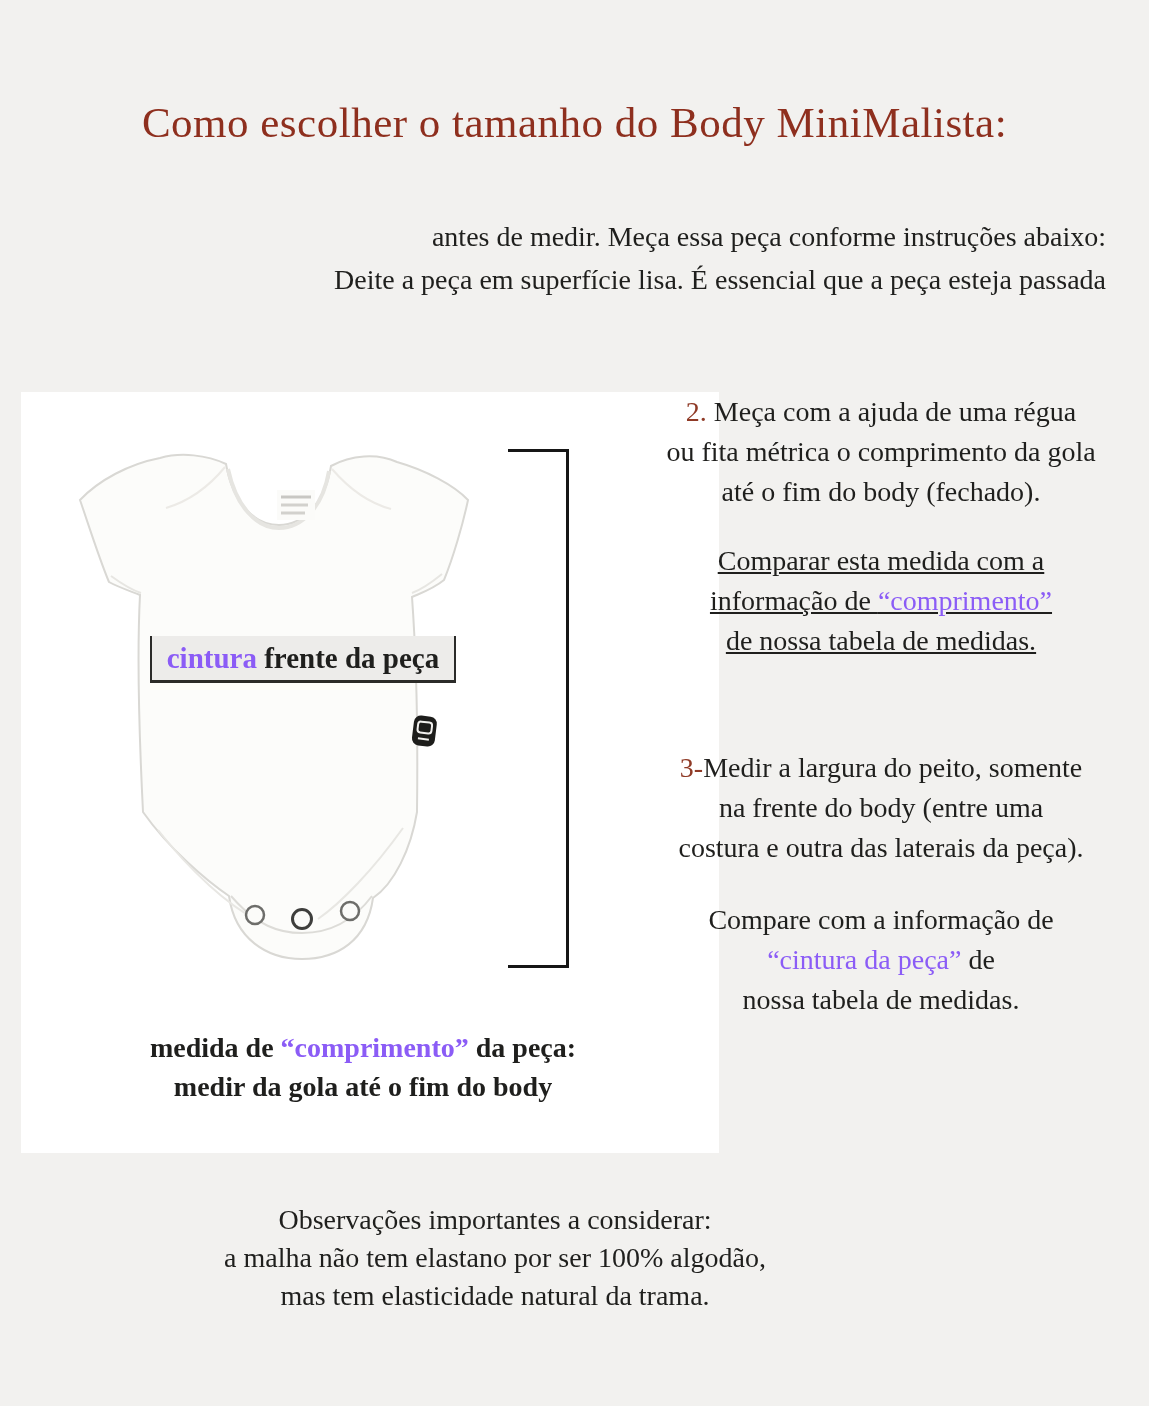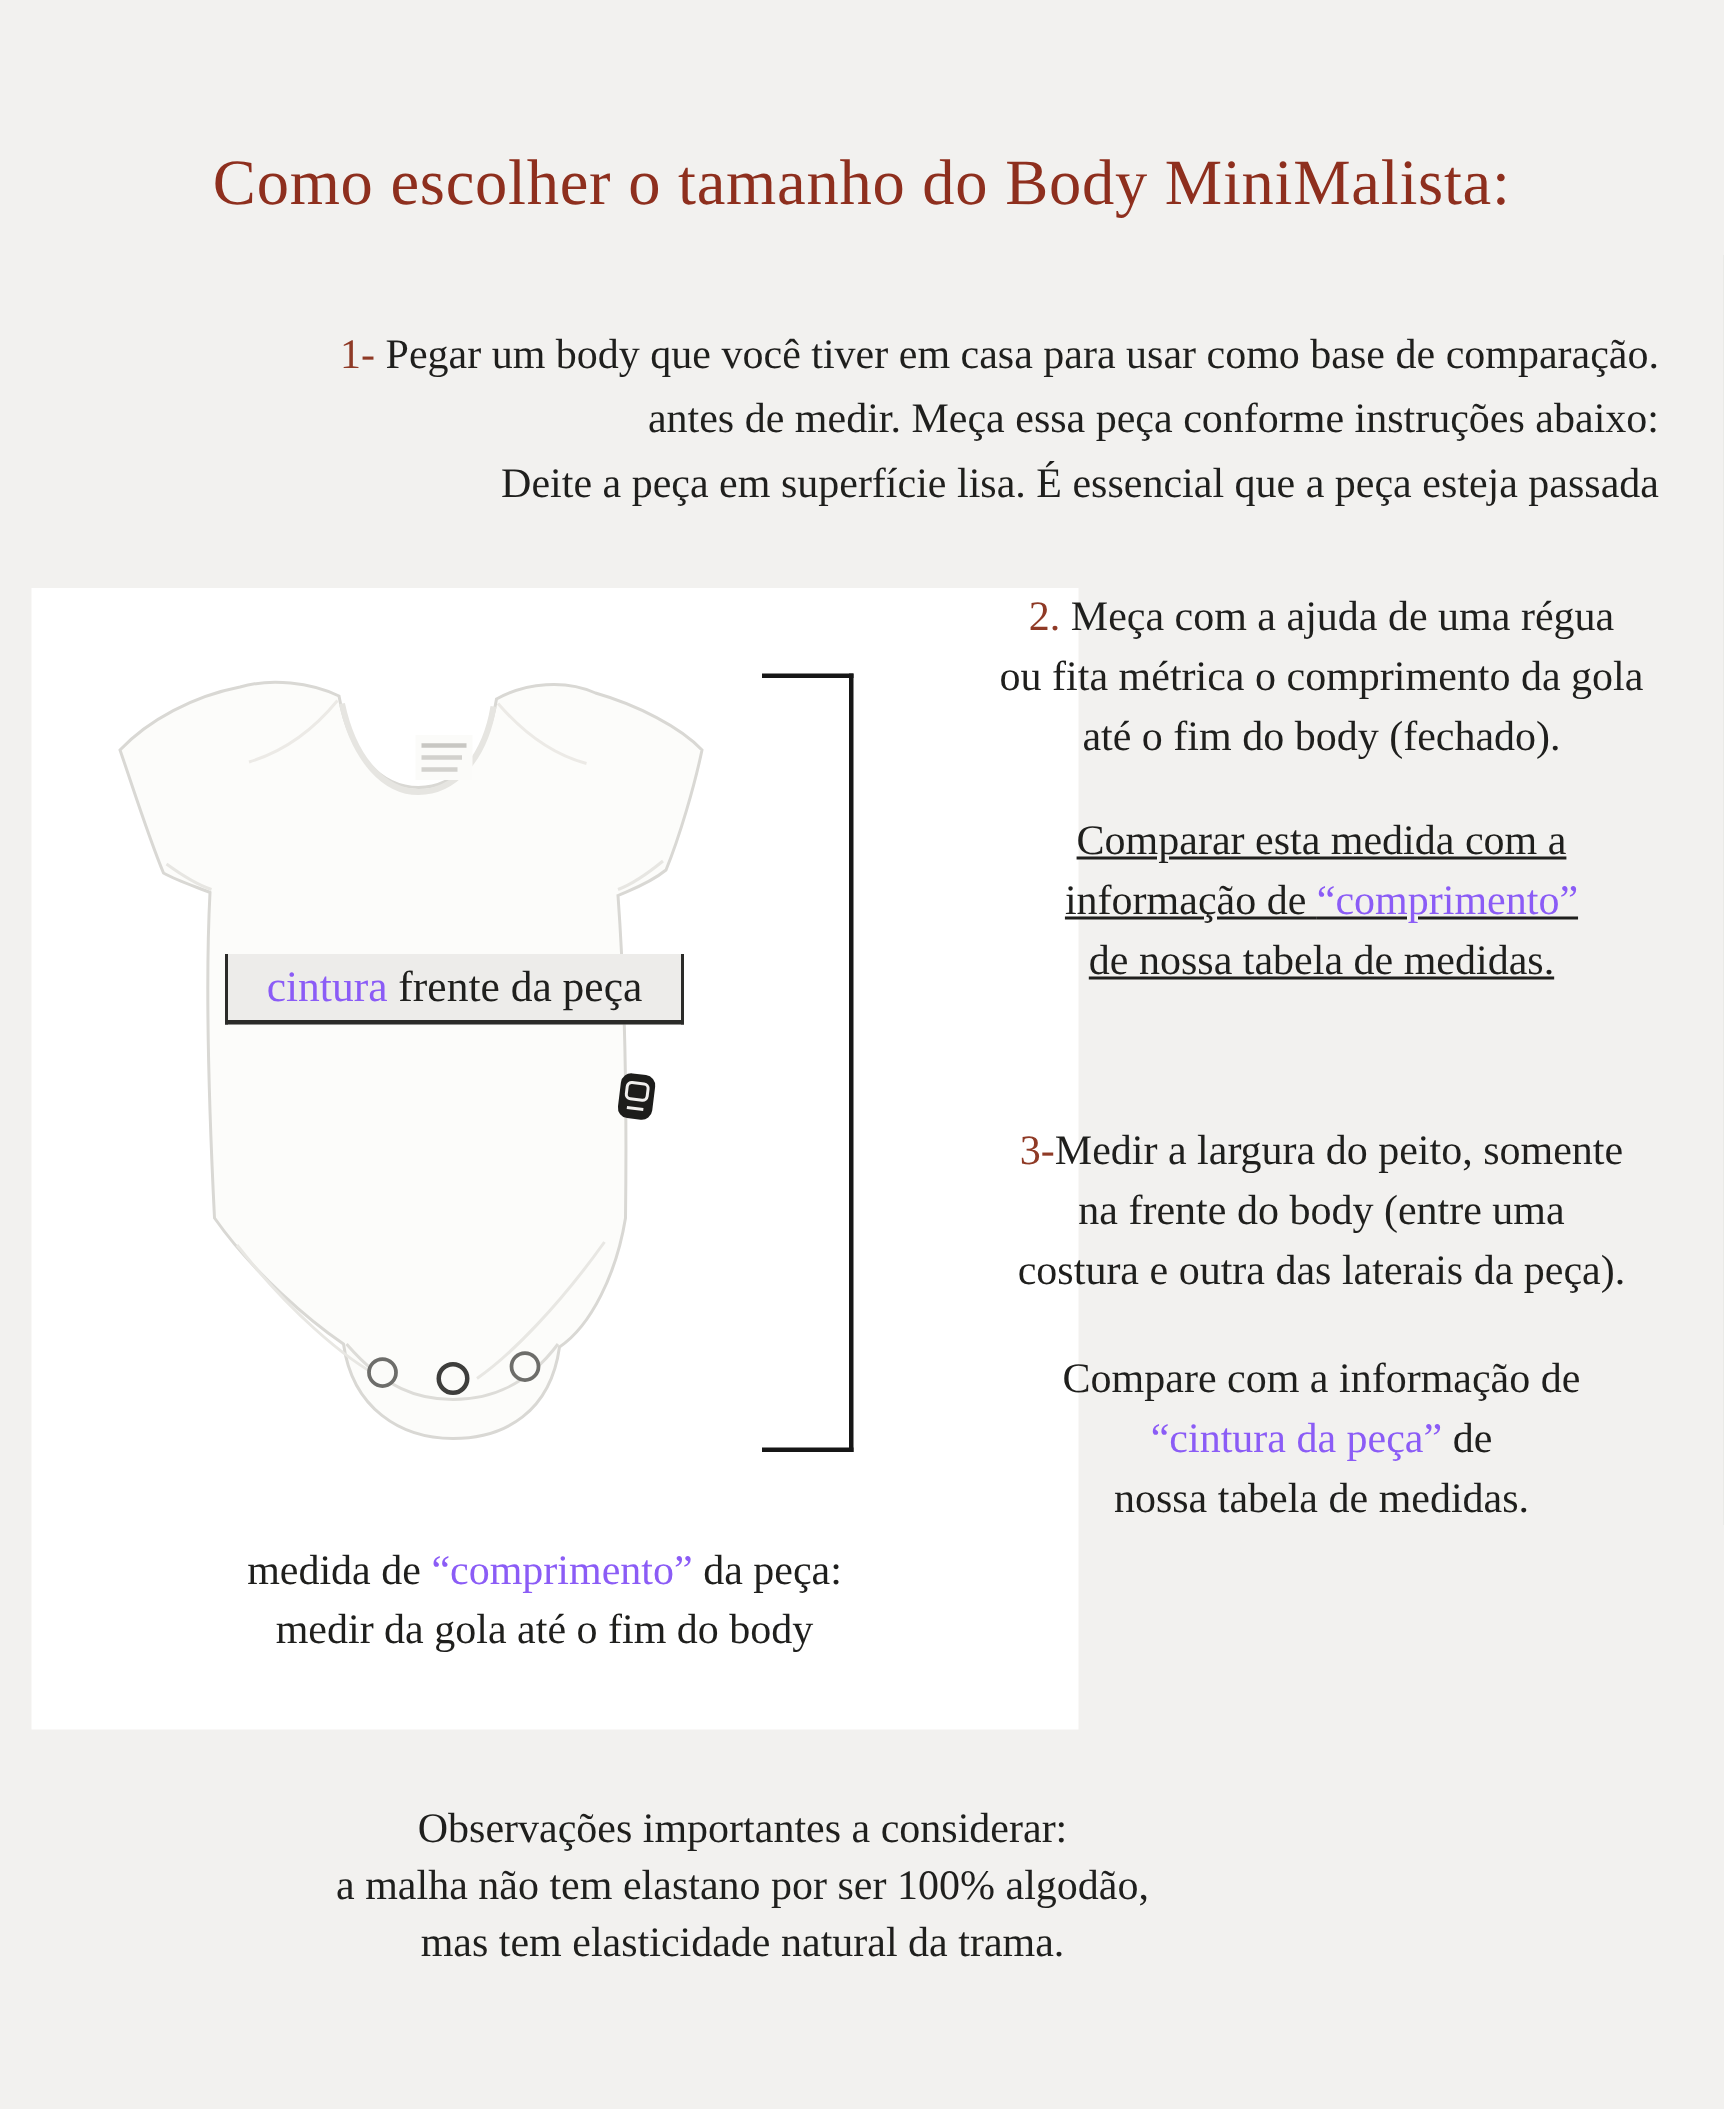--- a/index.html
+++ b/index.html
@@ -20,20 +20,21 @@
   }
   .intro{
     position:absolute;left:100px;top:215px;width:1006px;
     text-align:right;font-size:28px;line-height:43px;
   }
   .num{color:#8f3a26;}
   .accent{color:#8b5cf6;}
   .photo-box{
     position:absolute;left:21px;top:392px;width:698px;height:761px;
     background:#ffffff;
+    font-weight:bold;
   }
   .length-bracket{
     position:absolute;left:487px;top:57px;width:58px;height:513px;
     border-top:3px solid #161616;
     border-right:3px solid #161616;
     border-bottom:3px solid #161616;
   }
   .waist-label{
     position:absolute;left:129px;top:244px;width:302px;height:44px;
     background:#edecea;
@@ -64,21 +65,20 @@
   }
 </style>
 </head>
 <body>
 
 <div class="page">
 
   <h1 class="title">Como escolher o tamanho do Body MiniMalista:</h1>
 
   <div class="intro">
-    <div><span class="num">1-</span><span> Pegar um body que você tiver em casa para usar como base de comparação.</span></div>
     <div>antes de medir. Meça essa peça conforme instruções abaixo:</div>
     <div>Deite a peça em superfície lisa. É essencial que a peça esteja passada</div>
   </div>
 
   <div class="photo-box">
 
     <svg width="606" height="761" viewBox="0 0 606 761" xmlns="http://www.w3.org/2000/svg">
 
       <path d="M139,66
         C160,60 186,63 205,72

